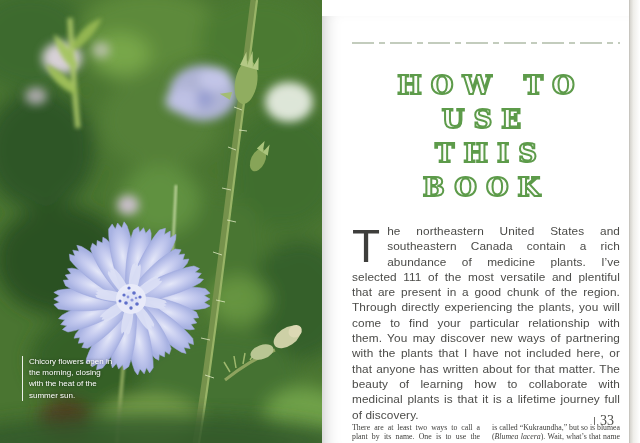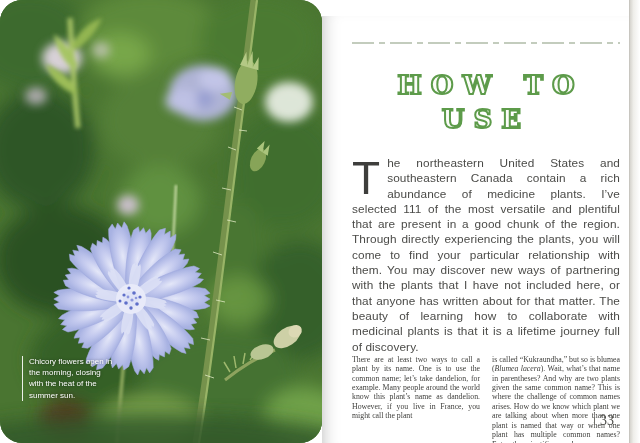--- a/index.html
+++ b/index.html
@@ -1,21 +1,21 @@
 <!DOCTYPE html>
 <html style="--title-green: #5d9b4a; --heading-red: #a23b32;"><head>
 <meta charset="utf-8">
 <style>
   html,body{margin:0;padding:0;background:#ffffff;}
   .spread{
     position:relative;width:640px;height:443px;overflow:hidden;background:#ffffff;
     font-family:"Liberation Sans",sans-serif;
   }
   
-  .page-left{position:absolute;left:0;top:0;width:322px;height:443px;overflow:hidden;background:#41692d;border-radius:22px;}
+  .page-left{position:absolute;left:0;top:0;width:322px;height:443px;overflow:hidden;background:#41692d;}
   .page-left svg{position:absolute;left:0;top:0;width:100%;height:100%;display:block;}
   .caption{
     position:absolute;left:22px;top:356px;width:86px;
     color:#ffffff;font-size:8px;line-height:1.4;
     border-left:1px solid rgba(255,255,255,.9);padding-left:6px;
     text-shadow:0 0 3px rgba(0,0,0,.55);
   }
   
   .page-right{
     position:absolute;left:322px;top:16px;width:308px;height:433px;background:#ffffff;
@@ -218,20 +218,21 @@
     </svg>
 
     <div class="caption">Chicory flowers open in the morning, closing with the heat of the summer sun.</div>
   </div>
 
   <div class="page-right">
     <div class="rule"></div>
 
     <h1 class="title">
       <span style="display:block">HOW TO USE</span>
+      <span style="display:block">THIS BOOK</span>
     </h1>
 
     <p class="intro">
       <span class="dropcap">T</span><span>he northeastern United States and southeastern Canada contain a rich abundance of medicine plants. I’ve selected 111 of the most versatile and plentiful that are present in a good chunk of the region. Through directly experiencing the plants, you will come to find your particular relationship with them. You may discover new ways of partnering with the plants that I have not included here, or that anyone has written about for that matter. The beauty of learning how to collaborate with medicinal plants is that it is a lifetime journey full of discovery.</span>
     </p>
 
 
     <div class="cols">
       <div class="col">
           <p><span>There are at least two ways to call a plant by its name. One is to use the common name; let’s take dandelion, for example. Many people around the world know this plant’s name as dandelion. However, if you live in France, you might call the plant </span></p>

